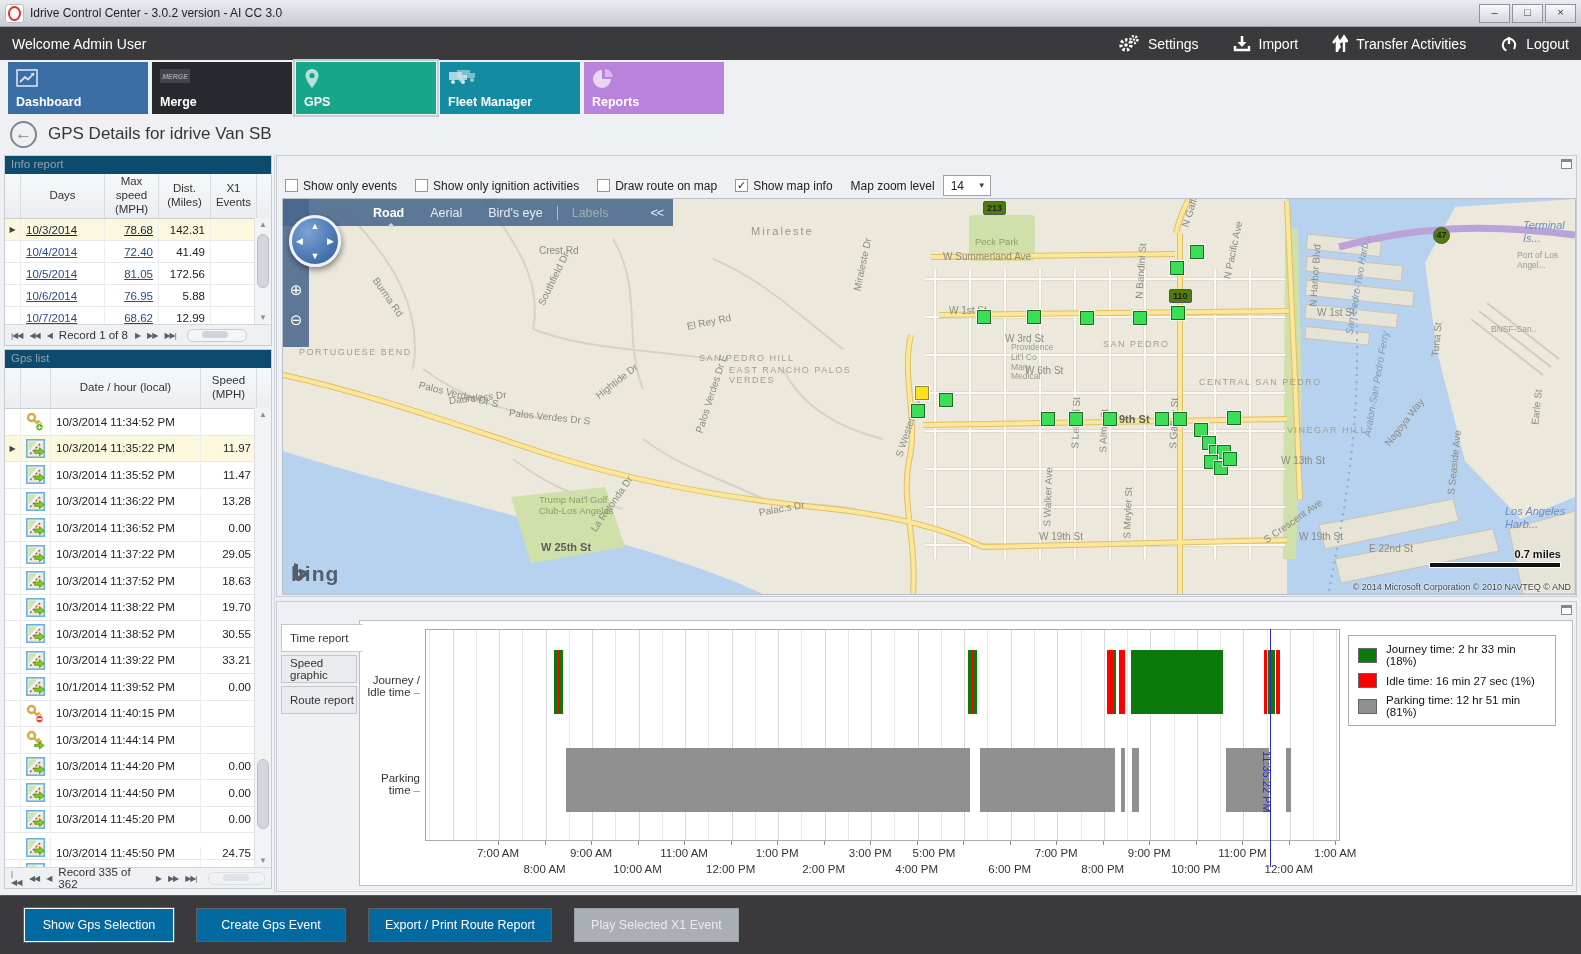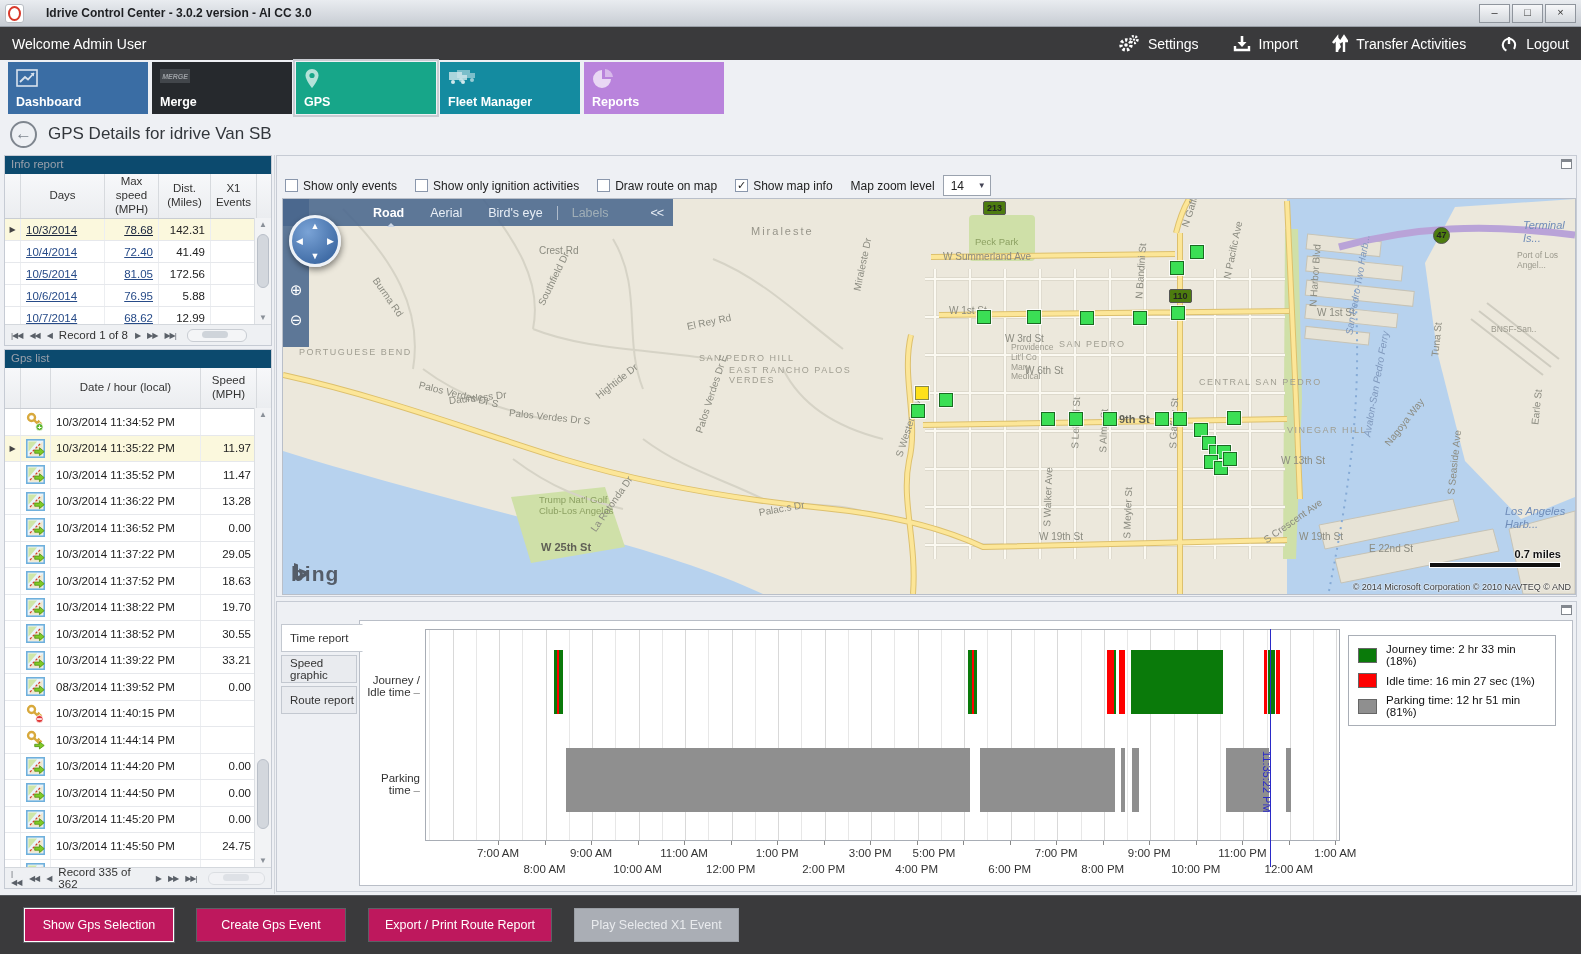--- a/index.html
+++ b/index.html
@@ -4,21 +4,21 @@
 <style>
   html,body{margin:0;padding:0;width:1581px;height:954px;overflow:hidden;background:#eef0f4;
     font-family:"Liberation Sans",sans-serif;font-size:12px;color:#222;}
   .root{position:relative;width:1581px;height:954px;}
   
   .titlebar{position:absolute;left:0;top:0;right:0;height:27px;background:linear-gradient(#e9ecf0,#c7ccd3);
     border-bottom:1px solid #9aa0a8;display:flex;align-items:center;padding:0 5px;box-sizing:border-box;}
   .app-logo{width:17px;height:17px;background:#fff;border:1px solid #b8bdc4;border-radius:3px;
     display:flex;align-items:center;justify-content:center;}
   .app-logo i{display:block;width:9px;height:11px;border:2px solid #d8392b;border-radius:50%;}
-  .title-text{font-weight:bold;color:#1d1f22;margin-left:22px;}
+  .title-text{font-weight:normal;color:#1d1f22;margin-left:6px;}
   .win-btns{margin-left:auto;display:flex;gap:2px;}
   .win-btn{width:29px;height:17px;border:1px solid #8f959d;background:linear-gradient(#f6f7f9,#d5d9de);
     font-size:11px;line-height:14px;text-align:center;color:#333;}
   
   .topbar{position:absolute;left:0;top:27px;right:0;height:33px;background:#3a3a3c;display:flex;
     align-items:center;color:#fff;padding:0 12px;box-sizing:border-box;}
   .welcome{font-size:14px;}
   .topbar-actions{margin-left:auto;display:flex;gap:34px;align-items:center;}
   .topbar-action{display:flex;align-items:center;gap:8px;font-size:14px;cursor:pointer;}
   .topbar-action svg{display:block;}
@@ -121,21 +121,21 @@
   .xtick{position:absolute;width:1px;height:4px;background:#888;}
   .cursor-line{position:absolute;width:1px;background:#2a2ac8;z-index:3;}
   .cursor-label{position:absolute;color:#2a2ac8;font-size:11px;transform:rotate(90deg);transform-origin:0 0;white-space:nowrap;z-index:3;}
   .legend{position:absolute;left:988px;top:14px;width:208px;border:1px solid #a9aeb6;background:#fff;
     padding:7px 9px;display:flex;flex-direction:column;gap:6px;box-sizing:border-box;}
   .leg-item{display:flex;align-items:center;gap:9px;font-size:11.5px;color:#111;}
   .leg-swatch{width:17px;height:13px;border:1px solid #666;flex:0 0 auto;}
   
   .footer{position:absolute;left:0;right:0;top:895px;height:59px;background:#3a3a3c;display:flex;
     align-items:center;gap:22px;padding-left:24px;box-sizing:border-box;border-top:1px solid #55585c;}
-  .fbtn{height:34px;min-width:150px;padding:0 16px;background:#be185d;border:1px solid #5c6066;color:#fff;
+  .fbtn{height:34px;min-width:150px;padding:0 16px;background:#0369a1;border:1px solid #5c6066;color:#fff;
     font-size:12.5px;display:flex;align-items:center;justify-content:center;cursor:pointer;box-sizing:border-box;}
   .fbtn.focused{border:1px solid #fff;box-shadow:0 0 0 1px #5c6066;}
   .fbtn.disabled{background:#aaaeb5;color:#e9ebee;border-color:#9a9ea5;cursor:default;}
   .vdivider{position:absolute;left:274px;top:155px;bottom:60px;width:1px;background:#d2d6dc;}
 </style>
 </head>
 <body>
 
 <div class="root">
 
@@ -523,21 +523,21 @@
           </div>
           <div class="td" style="width: 30px; justify-content: center;">
             <svg width="23" height="23" viewBox="0 0 24 24">
               <rect x="1" y="1" width="22" height="22" fill="#eaf4fb" stroke="#6fb0dc" stroke-width="2"></rect>
               <path d="M3,21 L21,3 L21,21 Z" fill="#efe7cc"></path>
               <path d="M3,3 L14,3 L3,16 Z" fill="#cfe6a8"></path>
               <path d="M5,19 L19,5" stroke="#d23c2a" stroke-width="1.5" stroke-dasharray="3,2"></path>
               <path d="M11,14 L17,14 L17,11 L23,16 L17,21 L17,18 L11,18 Z" fill="#7fca26" stroke="#4f8f12" stroke-width="1"></path>
             </svg>
           </div>
-          <div class="td" style="width: 150px;">08/3/2014 11:39:52 PM</div>
+          <div class="td" style="width: 150px;">10/1/2014 11:39:52 PM</div>
           <div class="td num" style="width: 56px;">0.00</div>
         </div>
         <div class="tr" style="height: 25.5px;">
           <div class="td" style="width: 16px; justify-content: center;">
             <span class="marker-arrow"></span>
           </div>
           <div class="td" style="width: 30px; justify-content: center;">
             <svg width="23" height="23" viewBox="0 0 24 24">
               <circle cx="7" cy="7" r="4.4" fill="none" stroke="#d8a93c" stroke-width="3"></circle>
               <path d="M10,10 L18,18 M14,14 L17,11 M16.5,16.5 L19.5,13.5" stroke="#d8a93c" stroke-width="3"></path>
@@ -603,21 +603,21 @@
               <rect x="1" y="1" width="22" height="22" fill="#eaf4fb" stroke="#6fb0dc" stroke-width="2"></rect>
               <path d="M3,21 L21,3 L21,21 Z" fill="#efe7cc"></path>
               <path d="M3,3 L14,3 L3,16 Z" fill="#cfe6a8"></path>
               <path d="M5,19 L19,5" stroke="#d23c2a" stroke-width="1.5" stroke-dasharray="3,2"></path>
               <path d="M11,14 L17,14 L17,11 L23,16 L17,21 L17,18 L11,18 Z" fill="#7fca26" stroke="#4f8f12" stroke-width="1"></path>
             </svg>
           </div>
           <div class="td" style="width: 150px;">10/3/2014 11:45:20 PM</div>
           <div class="td num" style="width: 56px;">0.00</div>
         </div>
-        <div class="tr" style="height: 25.5px;">
+        <div class="tr" style="height: 25.5px; align-items: flex-end;">
           <div class="td" style="width: 16px; justify-content: center;">
             <span class="marker-arrow"></span>
           </div>
           <div class="td" style="width: 30px; justify-content: center;">
             <svg width="23" height="23" viewBox="0 0 24 24">
               <rect x="1" y="1" width="22" height="22" fill="#eaf4fb" stroke="#6fb0dc" stroke-width="2"></rect>
               <path d="M3,21 L21,3 L21,21 Z" fill="#efe7cc"></path>
               <path d="M3,3 L14,3 L3,16 Z" fill="#cfe6a8"></path>
               <path d="M5,19 L19,5" stroke="#d23c2a" stroke-width="1.5" stroke-dasharray="3,2"></path>
               <path d="M11,14 L17,14 L17,11 L23,16 L17,21 L17,18 L11,18 Z" fill="#7fca26" stroke="#4f8f12" stroke-width="1"></path>
@@ -732,21 +732,21 @@
           <span class="mlabel" style="left: 902px; top: 22px; transform: rotate(-72deg);">N Gaffey Pl</span>
           <span class="mlabel" style="left: 856px; top: 94px; transform: rotate(-86deg);">N Bandini St</span>
           <span class="mlabel" style="left: 666px; top: 106px;">W 1st St</span>
           <span class="mlabel" style="left: 1034px; top: 108px;">W 1st St</span>
           <span class="mlabel" style="left: 404px; top: 122px; transform: rotate(-12deg);">El Rey Rd</span>
           <span class="mlabel" style="left: 722px; top: 134px;">W 3rd St</span>
           <span class="mlabel small" style="left: 728px; top: 144px;">Providence
 Lit'l Co
 Mary
 Medical</span>
-          <span class="mlabel district" style="left: 776px; top: 140px;">SAN PEDRO</span>
+          <span class="mlabel district" style="left: 820px; top: 140px;">SAN PEDRO</span>
           <span class="mlabel" style="left: 742px; top: 166px;">W 6th St</span>
           <span class="mlabel district" style="left: 916px; top: 178px;">CENTRAL SAN PEDRO</span>
           <span class="mlabel district" style="left: 16px; top: 148px;">PORTUGUESE BEND</span>
           <span class="mlabel" style="left: 136px; top: 180px; transform: rotate(14deg);">Palos Verdes Dr S</span>
           <span class="mlabel district" style="left: 416px; top: 154px;">SAN PEDRO HILL</span>
           <span class="mlabel" style="left: 166px; top: 196px; transform: rotate(-6deg);">Dauntless Dr</span>
           <span class="mlabel" style="left: 314px; top: 192px; transform: rotate(-38deg);">Hightide Dr</span>
           <span class="mlabel district" style="left: 446px; top: 166px;">EAST RANCHO PALOS
 VERDES</span>
           <span class="mlabel" style="left: 226px; top: 208px; transform: rotate(6deg);">Palos Verdes Dr S</span>

